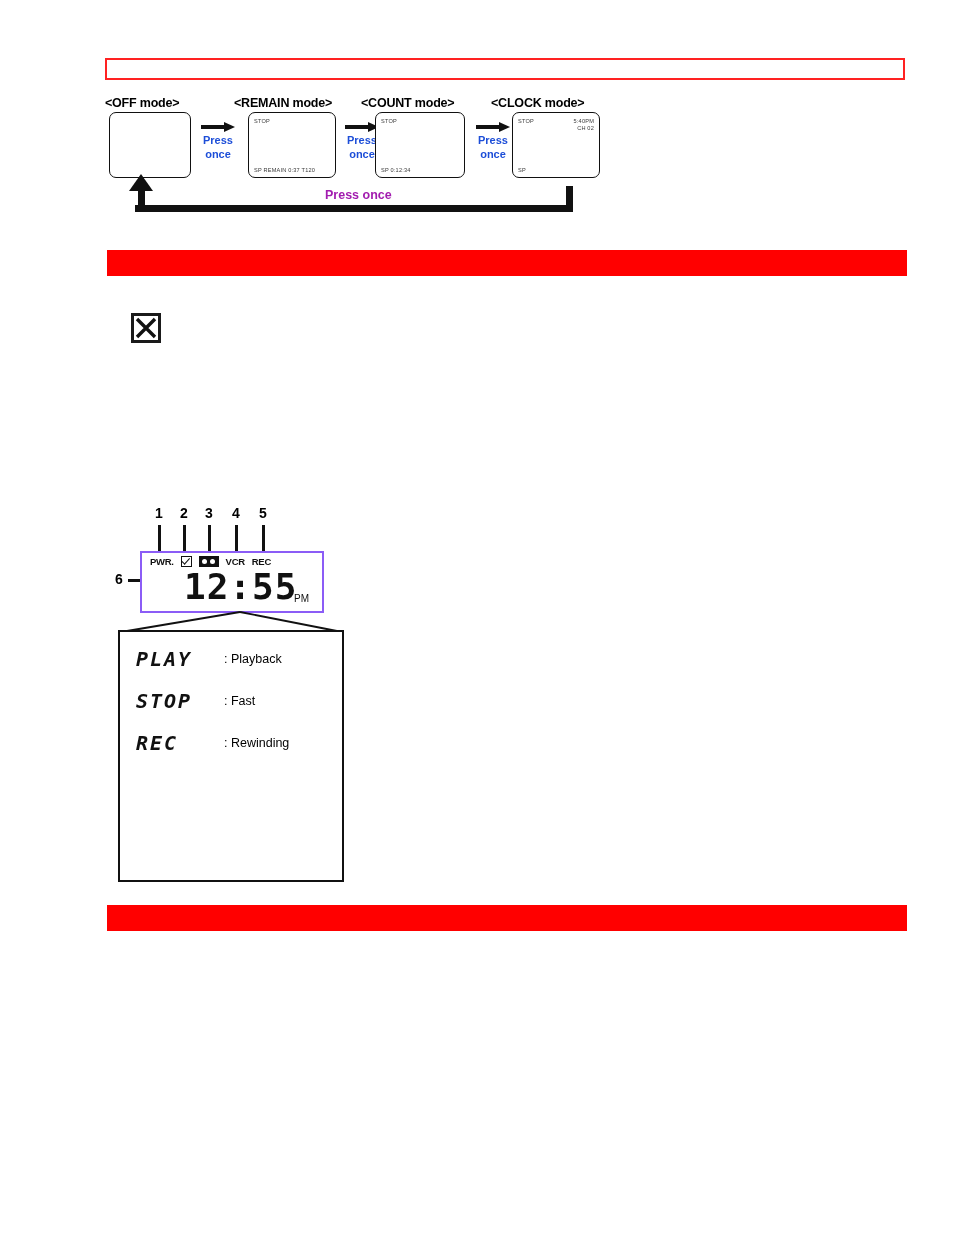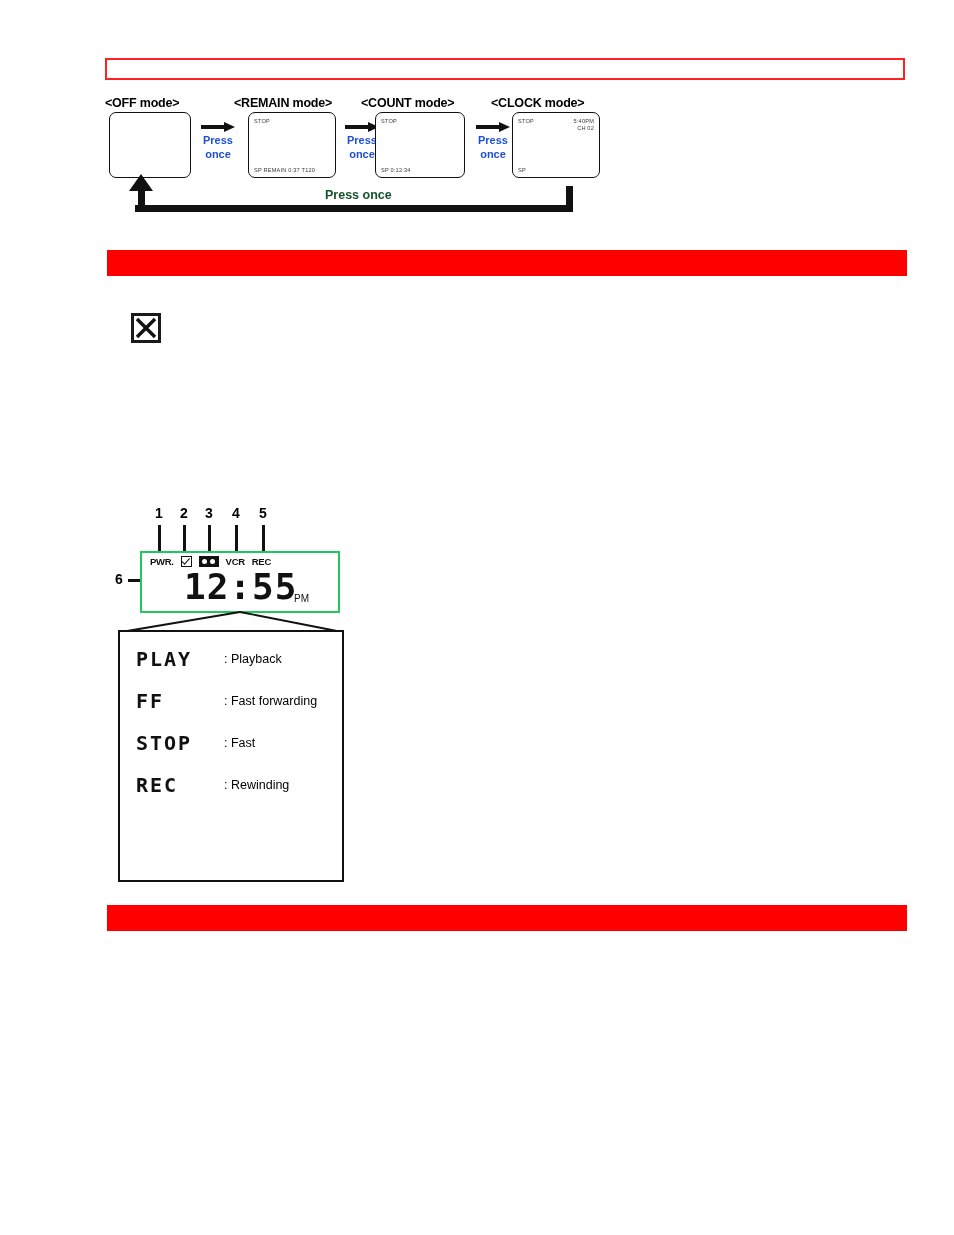--- a/index.html
+++ b/index.html
@@ -132,21 +132,21 @@
     border-left: 12px solid transparent;
     border-right: 12px solid transparent;
     border-bottom: 17px solid #111;
   }
   .loop-label {
     position: absolute;
     left: 215px;
     top: 92px;
     font-size: 12.5px;
     font-weight: bold;
-    color: #14532d;
+    color: #a21caf;
     background: #fff;
     padding: 0 5px;
     white-space: nowrap;
   }
 
   
   .note-check {
     position: absolute;
     left: 131px;
     top: 313px;
@@ -176,23 +176,23 @@
   }
   .callout-tick {
     position: absolute;
     width: 2.5px;
     background: #111;
   }
   .lcd-panel {
     position: absolute;
     left: 25px;
     top: 46px;
-    width: 200px;
+    width: 184px;
     height: 62px;
-    border: 2px solid #22c55e;
+    border: 2px solid #8b5cf6;
     background: #fff;
     box-sizing: border-box;
   }
   .ind-row {
     position: absolute;
     left: 8px;
     top: 3px;
     display: flex;
     align-items: center;
     gap: 7px;
@@ -294,20 +294,21 @@
   }
   .legend-seg {
     position: absolute;
     left: 16px;
     font-family: "DejaVu Sans Mono", monospace;
     font-size: 20px;
     font-weight: bold;
     color: #111;
     letter-spacing: 2px;
     white-space: nowrap;
+    font-style: italic;
   }
   .legend-desc {
     position: absolute;
     left: 104px;
     font-size: 12.5px;
     color: #000000;
     white-space: nowrap;
   }
 </style>
 </head>
@@ -433,24 +434,20 @@
     <line x1="125" y1="2" x2="227" y2="22" stroke="#111" stroke-width="1.8"></line>
   </svg>
 
   <div class="legend-box">
 
     <div class="legend-row" style="margin-top:6px;">
       <span class="legend-seg">PLAY</span>
       <span class="legend-desc">: Playback</span>
     </div>
 
-    <div class="legend-row">
-      <span class="legend-seg">FF</span>
-      <span class="legend-desc">: Fast forwarding</span>
-    </div>
 
 
     <div class="legend-row">
       <span class="legend-seg">STOP</span>
       <span class="legend-desc">: Fast</span>
     </div>
 
     <div class="legend-row">
       <span class="legend-seg">REC</span>
       <span class="legend-desc">: Rewinding</span>

